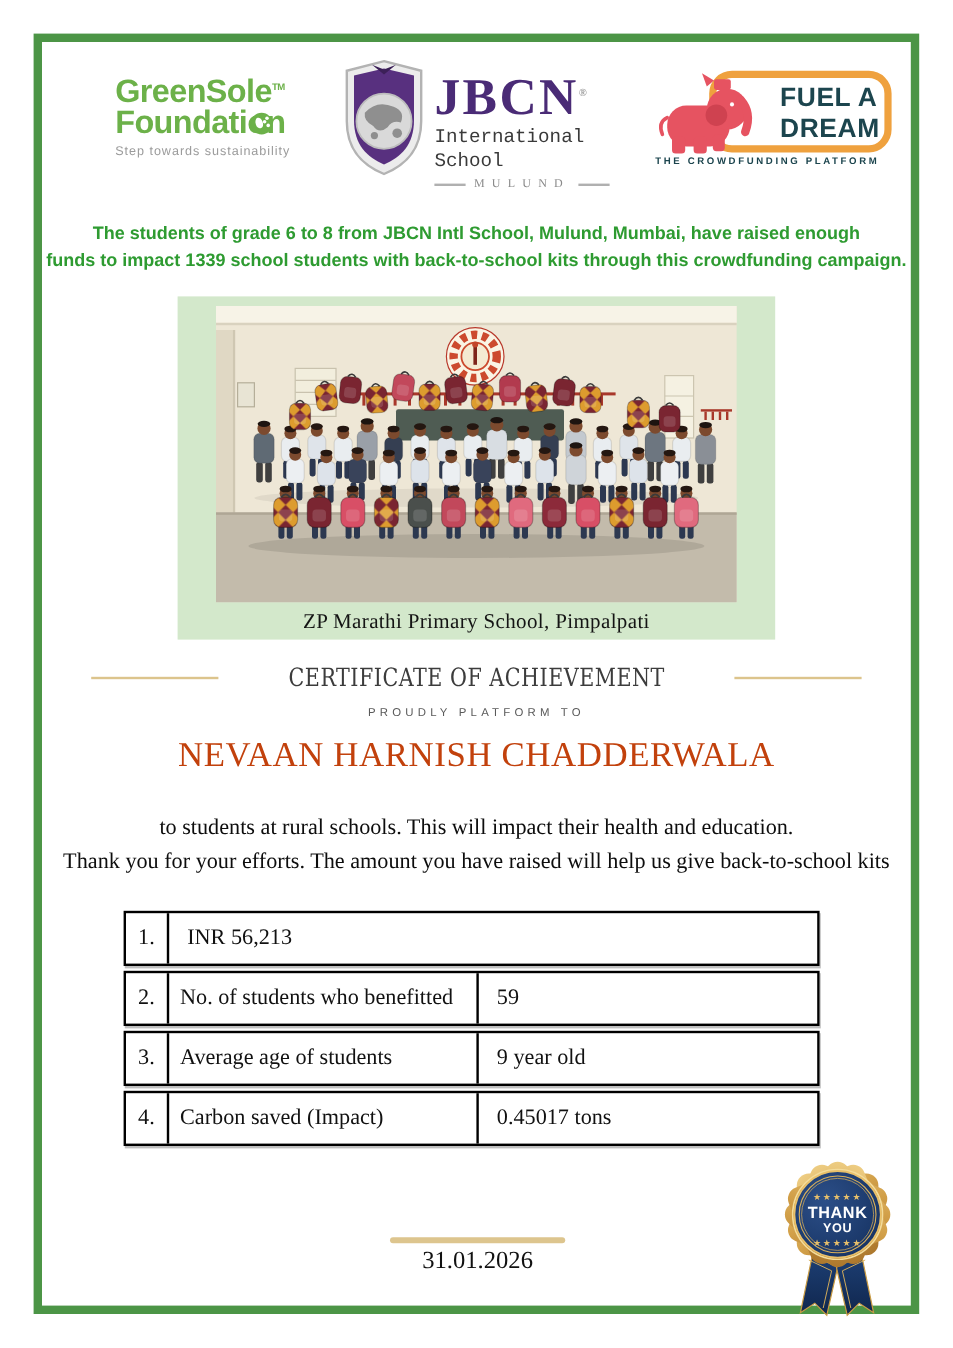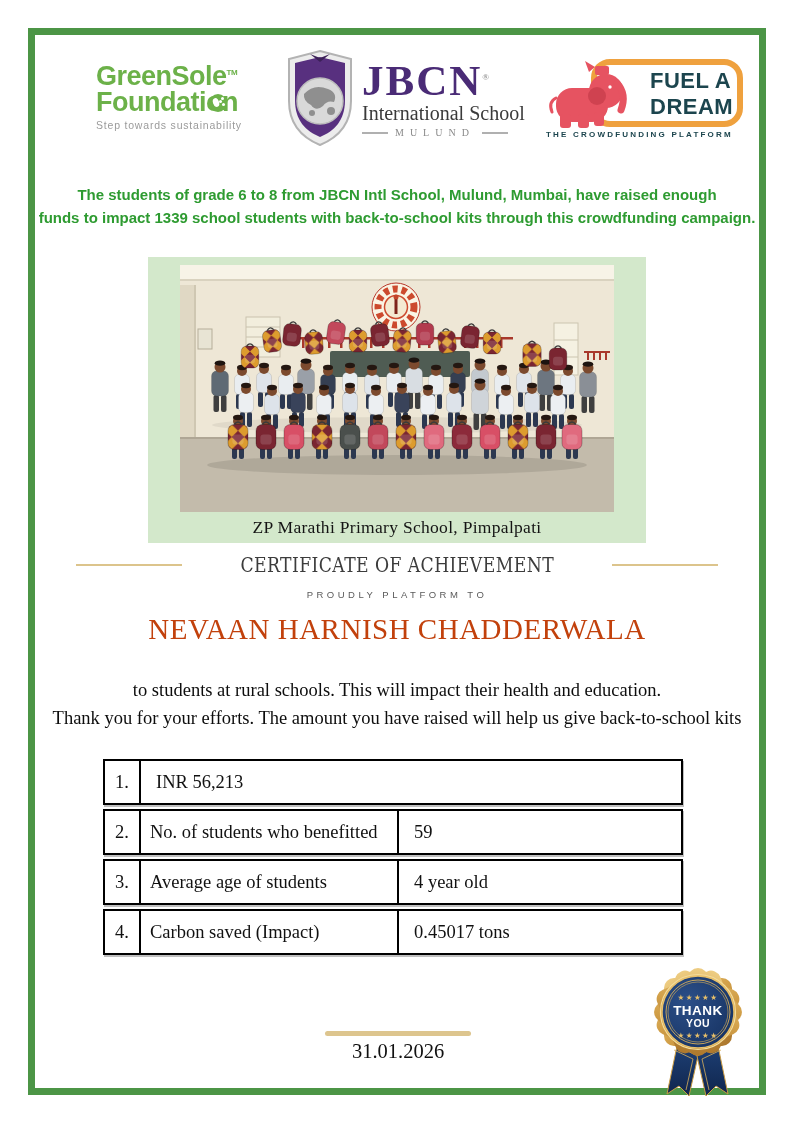--- a/index.html
+++ b/index.html
@@ -32,35 +32,35 @@
     background:#fff; border-radius:50%;
     box-shadow:-2px 3px 0 0 #ffffff, 1px 6px 0 0 #ffffff;
   }
   .gs-tag { margin-top:4px; font-size:10.5px; color:#9b9b9b; letter-spacing:0.8px; }
 
   .logo-jbcn { position:absolute; left:286px; top:47px; width:250px; }
   .jbcn-shield { position:absolute; left:0; top:2px; }
   .jbcn-text { position:absolute; left:76px; top:8px; width:174px; text-align:left; }
   .jbcn-name { font-family:"Liberation Serif", serif; font-weight:bold; font-size:43px; line-height:44px; color:#4a2b76; letter-spacing:2px; }
   .jbcn-reg { font-size:9px; color:#9a9a9a; vertical-align:super; letter-spacing:0; }
-  .jbcn-sub { font-size:20px; color:#3a3a3a; line-height:20px; }
+  .jbcn-sub { font-size:16px; color:#3a3a3a; line-height:20px;font-family:Liberation Mono, monospace; }
   .jbcn-city-row { display:flex; align-items:center; gap:7px; margin-top:4px; }
   .jbcn-dash { width:26px; height:1.5px; background:#b0b0b0; }
   .jbcn-city { font-family:"Liberation Serif", serif; font-size:10px; color:#8a8a8a; letter-spacing:6px; }
 
   .logo-fad { position:absolute; left:544px; top:58px; width:205px; height:84px; }
 
   
   .intro { position:absolute; left:30px; right:30px; top:183px; text-align:center;
     font-family:"Liberation Sans", sans-serif; font-weight:bold; font-size:15px;
     color:#2e9b31; line-height:23px; }
   .intro div { white-space:nowrap; }
 
   
-  .photo-frame { position:absolute; left:148px; top:257px; width:498px; height:286px;
+  .photo-frame { position:absolute; left:148px; top:247px; width:498px; height:286px;
     background:#d3e8cb; padding:8px 32px 0 32px; }
   .photo-frame svg { display:block; width:434px; height:247px; }
   .photo-caption { text-align:center; font-size:17.5px; color:#141414; margin-top:5px; letter-spacing:0.3px; }
 
   
   .title-row { position:absolute; left:0; right:0; top:552px; height:26px;
     display:flex; align-items:center; justify-content:center; gap:24px; }
   .title-line { width:106px; height:2px; background:#dcc48c; }
   .cert-title { font-family:"DejaVu Serif", serif; font-size:21px; color:#3c3c3c;
     letter-spacing:0.5px; transform:scaleX(0.82); white-space:nowrap; }
@@ -345,21 +345,21 @@
       <div class="t-value">INR 56,213</div>
     </div>
     <div class="t-row">
       <div class="t-num">2.</div>
       <div class="t-label">No. of students who benefitted</div>
       <div class="t-value">59</div>
     </div>
     <div class="t-row">
       <div class="t-num">3.</div>
       <div class="t-label">Average age of students</div>
-      <div class="t-value">4 year old</div>
+      <div class="t-value">9 year old</div>
     </div>
     <div class="t-row">
       <div class="t-num">4.</div>
       <div class="t-label">Carbon saved (Impact)</div>
       <div class="t-value">0.45017 tons</div>
     </div>
   </div>
 
   <div class="date-line"></div>
   <div class="cert-date">31.01.2026</div>

